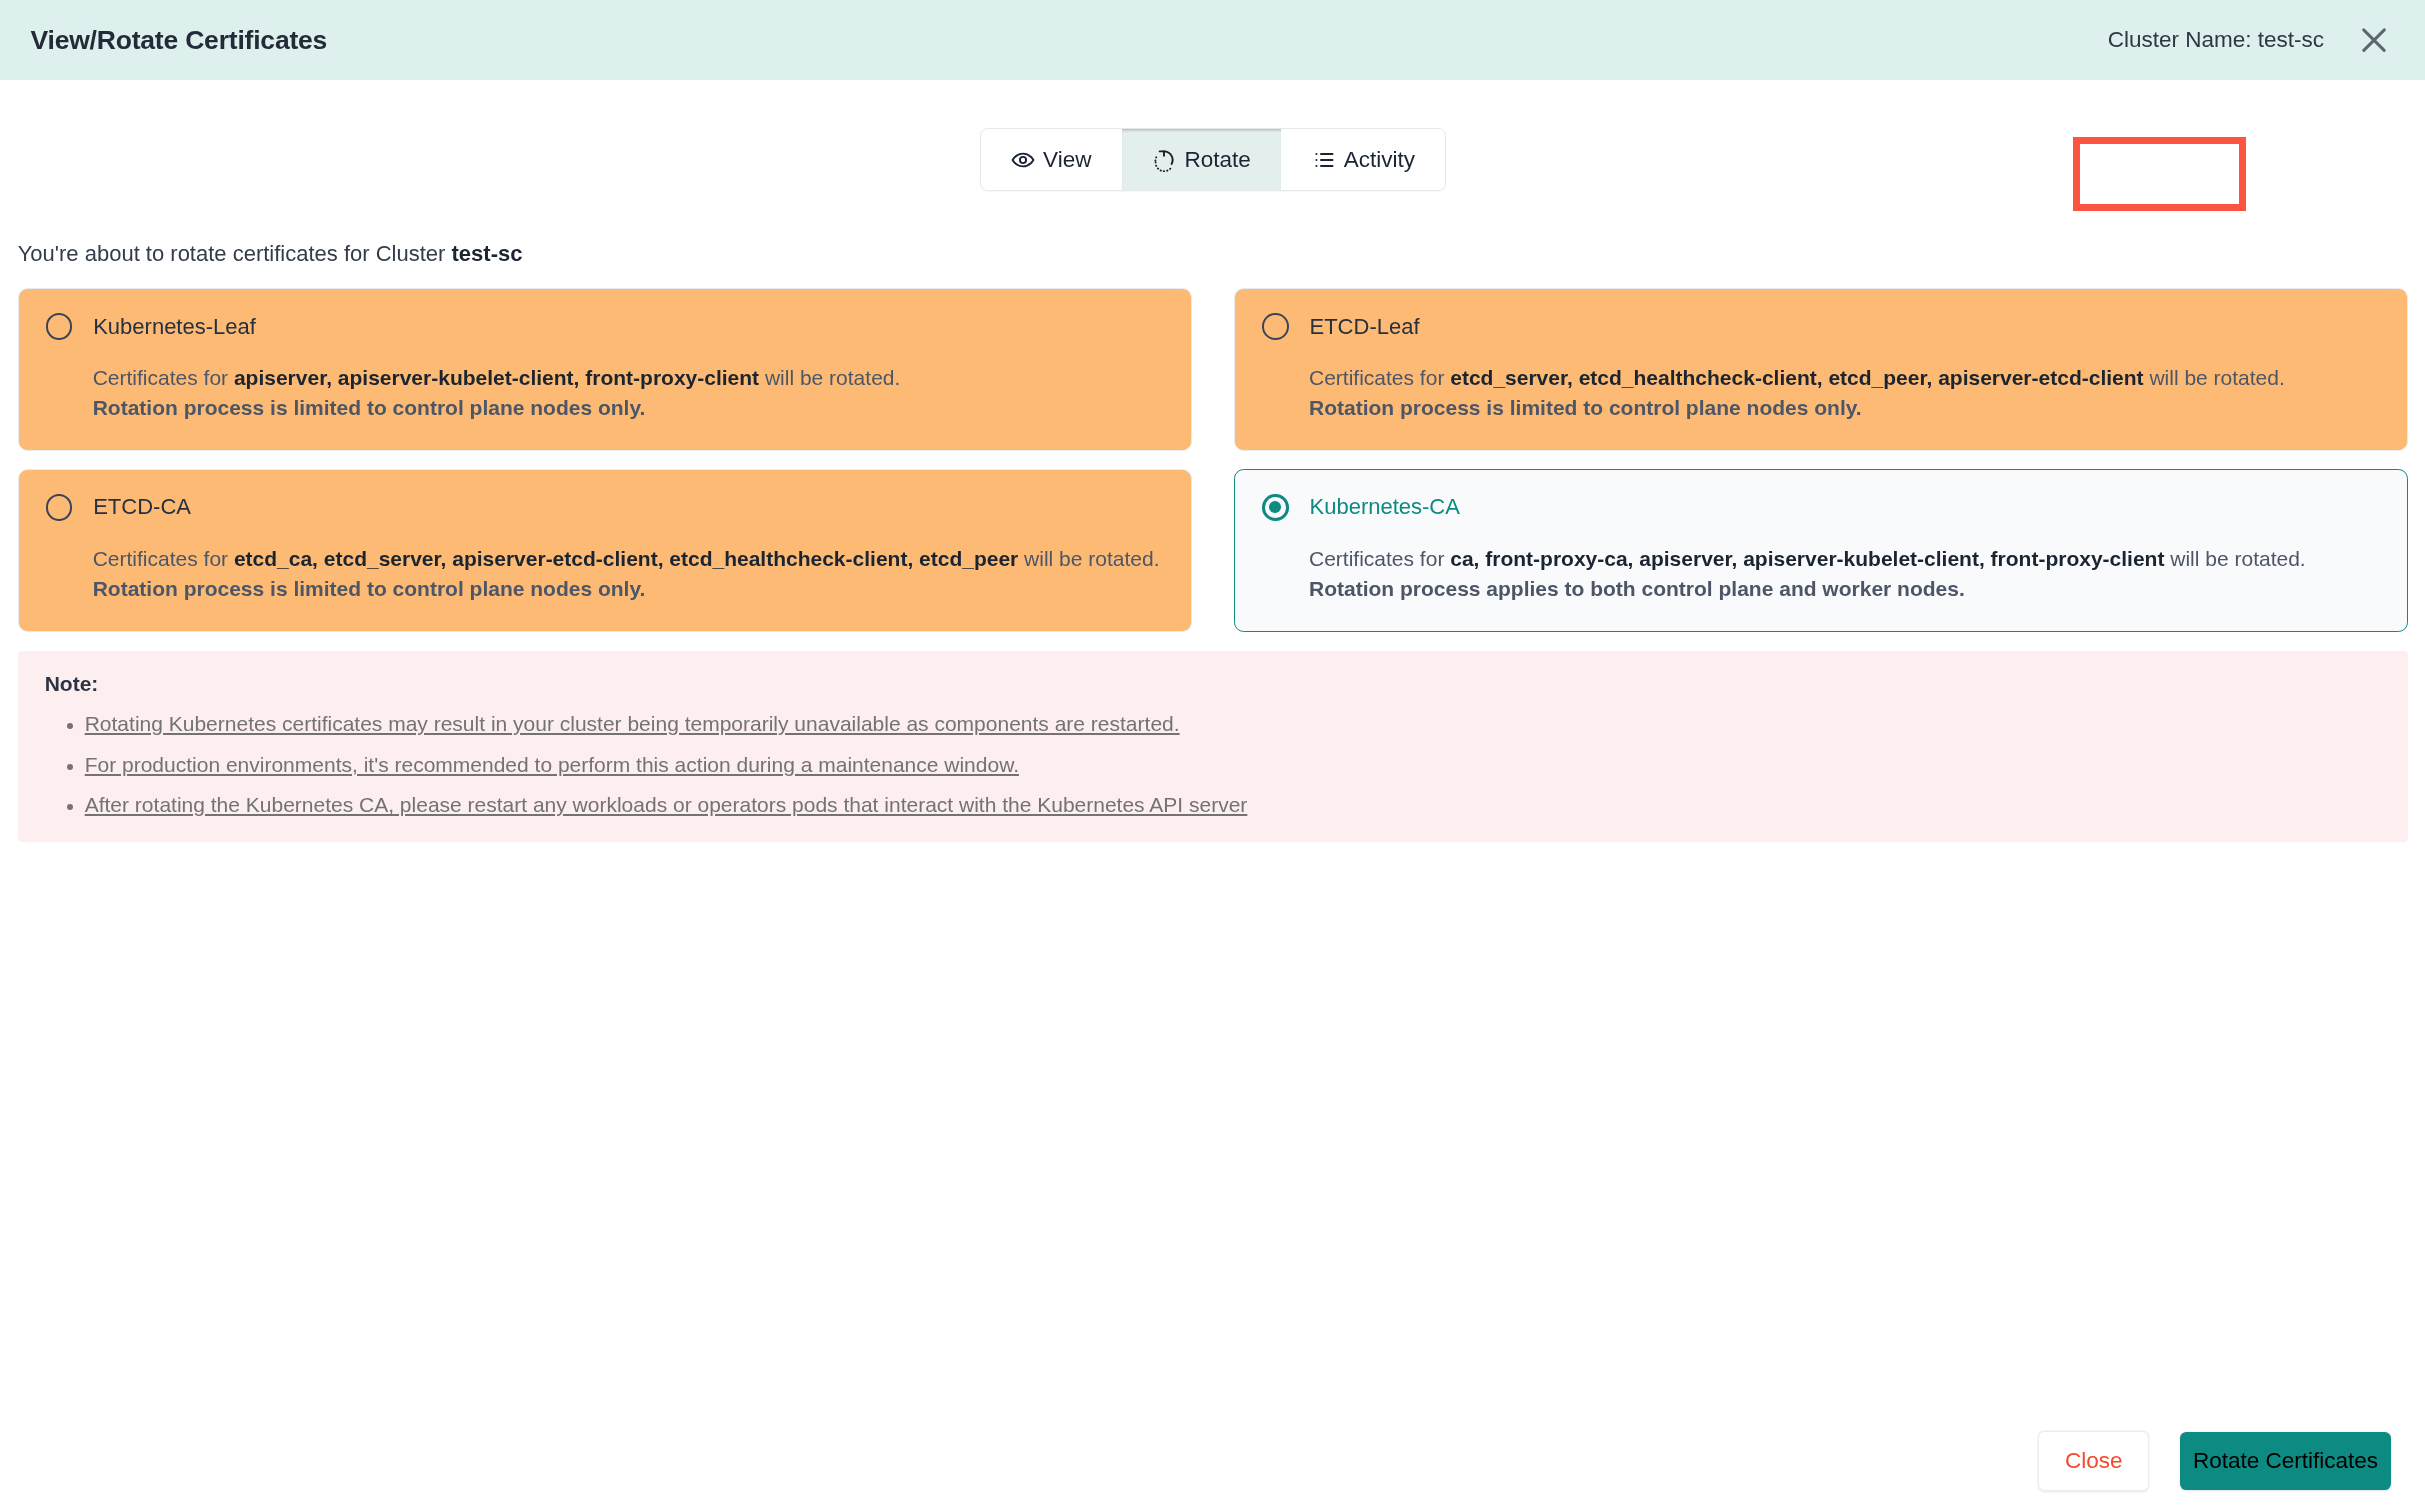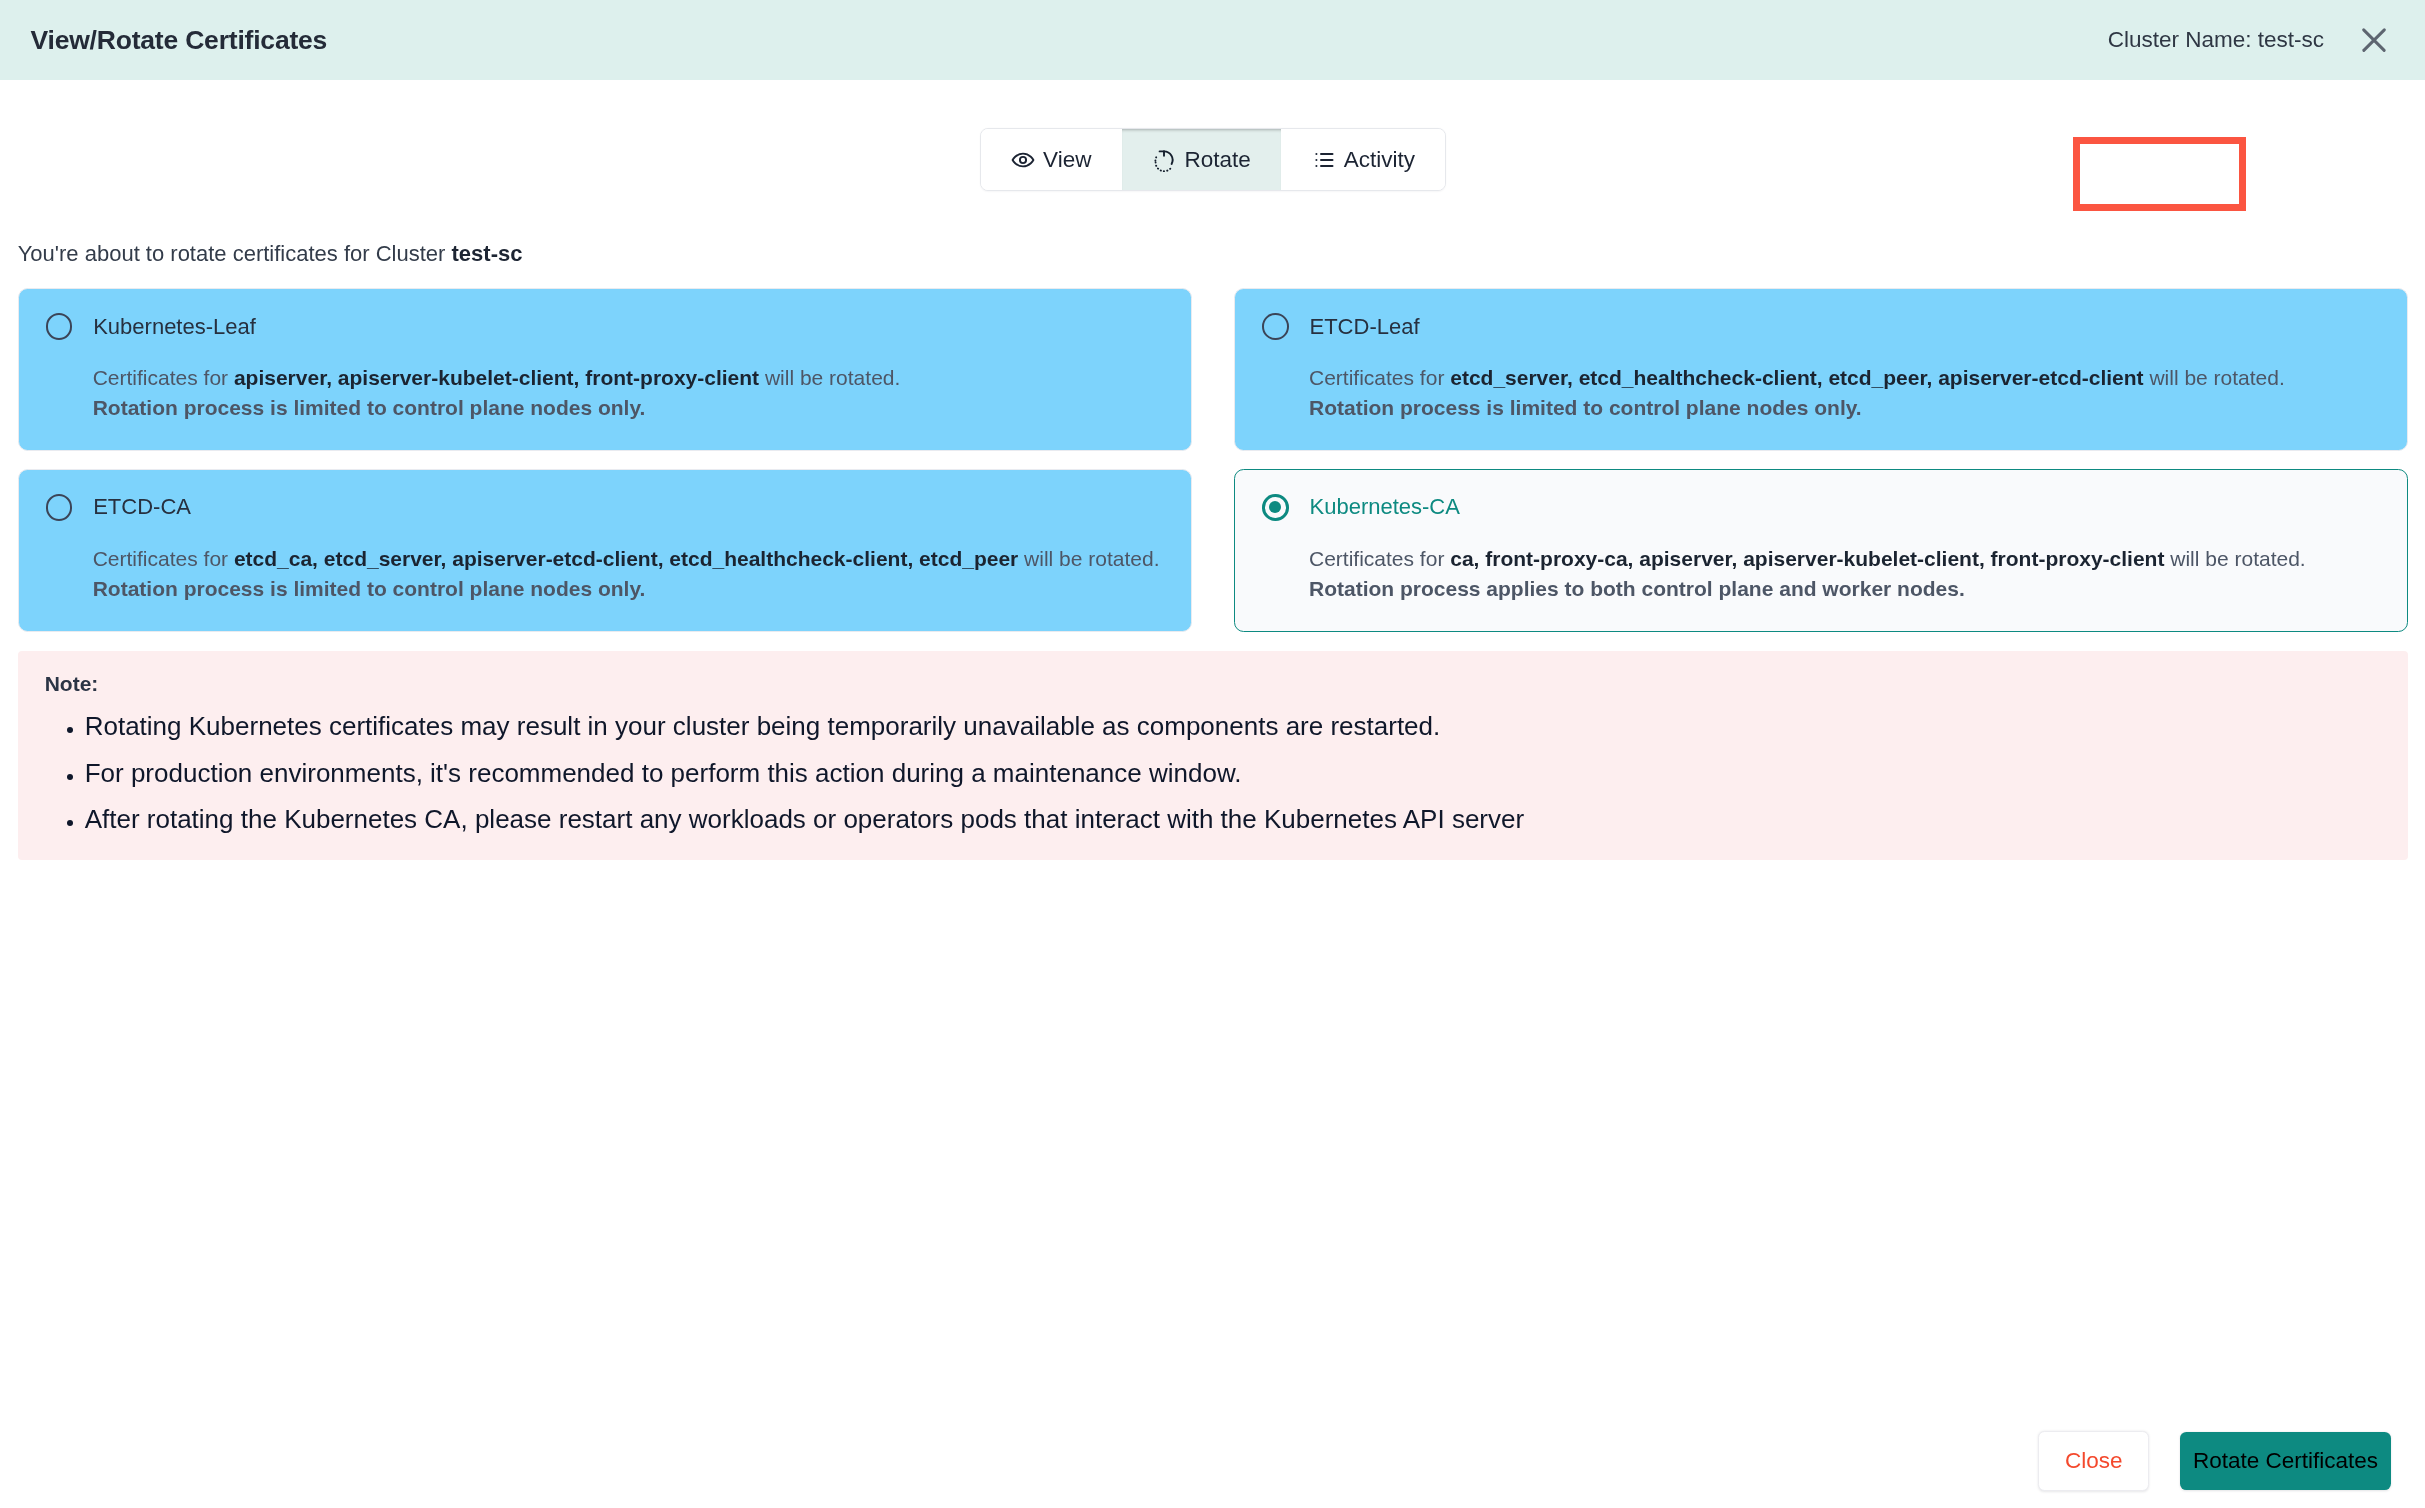--- a/index.html
+++ b/index.html
@@ -133,21 +133,21 @@
   .subtitle b { font-weight: bold; color: #1d2533; }
 
   
   .options-grid {
     margin-top: 21px;
     display: grid;
     grid-template-columns: 1fr 1fr;
     gap: 17.7px 42px;
   }
   .option-card {
-    background: #7dd3fc;
+    background: #fdba74;
     border: 1.2px solid #e9ebf0;
     border-radius: 9.6px;
     padding: 24px 27px 27px 27px;
     box-sizing: border-box;
     cursor: pointer;
   }
   .option-card.selected {
     border: 1.6px solid #0d8a81;
     background: #f9fafc;
   }
@@ -204,24 +204,25 @@
   .note-title {
     font-size: 21px;
     font-weight: bold;
     color: #2b3445;
   }
   .note-list {
     margin: 8px 0 0 0;
     padding-left: 40px;
   }
   .note-list li {
-    font-size: 26px;
-    color: #0f172a;
+    font-size: 21px;
+    color: #737373;
     line-height: 1.2;
     margin-top: 15.3px;
+    text-decoration: underline;
   }
   .note-list li::marker { font-size: 19px; }
 
   
   .modal-footer {
     height: 95px;
     min-height: 95px;
     display: flex;
     align-items: center;
     justify-content: flex-end;

